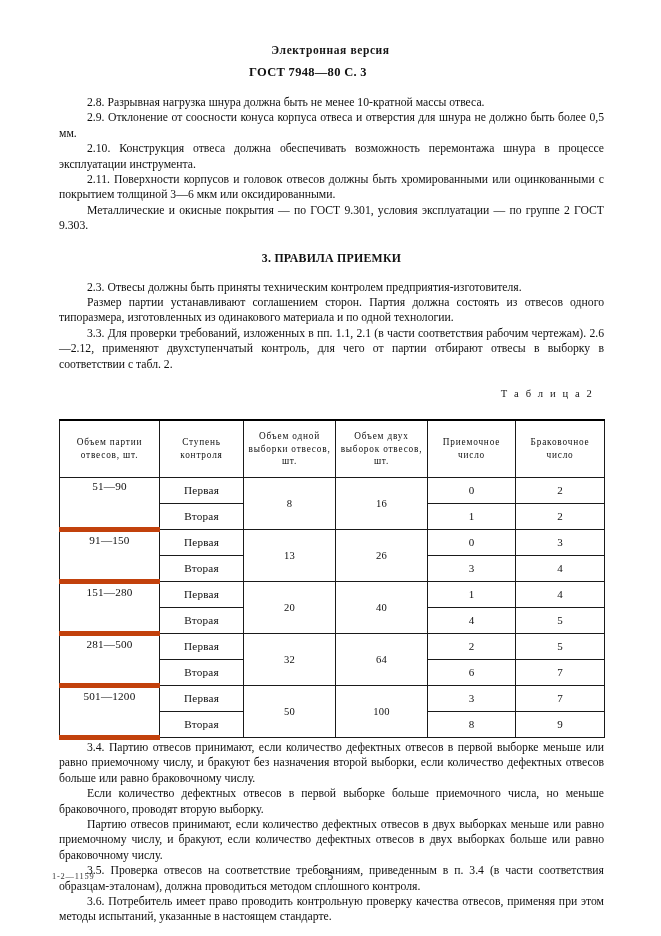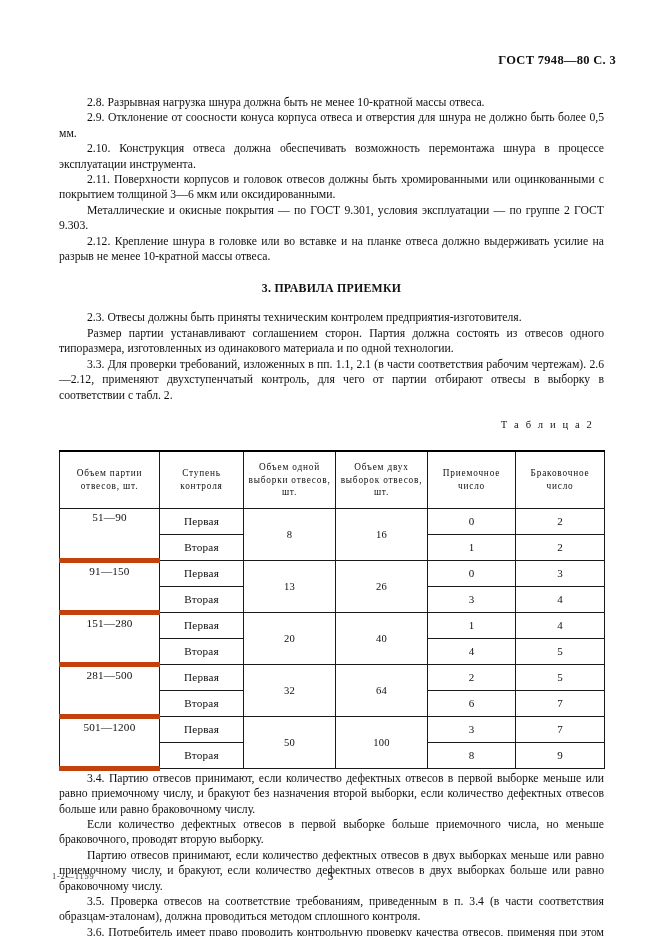--- a/index.html
+++ b/index.html
@@ -31,21 +31,21 @@
   }
   .electronic-version {
     text-align: center;
     font-weight: bold;
     font-size: 11.5px;
     letter-spacing: 0.6px;
     color: #151515;
   }
   .gost-line {
     margin-top: 9px;
-    text-align: right;
+    text-align: center;
     padding-right: 45px;
     font-weight: bold;
     font-size: 12.5px;
     letter-spacing: 0.3px;
     color: #121212;
   }
 
   
   .content {
     position: absolute;
@@ -153,31 +153,31 @@
     font-size: 11.6px;
     color: #151515;
   }
 </style>
 </head>
 <body>
 
 <div class="page">
 
   <div class="header-zone">
+    <div class="electronic-version">Электронная версия</div>
     <div class="gost-line">ГОСТ 7948—80 С. 3</div>
   </div>
 
   <div class="content">
 
     <p class="para">2.8. Разрывная нагрузка шнура должна быть не менее 10-кратной массы отвеса.</p>
     <p class="para">2.9. Отклонение от соосности конуса корпуса отвеса и отверстия для шнура не должно быть более 0,5 мм.</p>
     <p class="para">2.10. Конструкция отвеса должна обеспечивать возможность перемонтажа шнура в процессе эксплуатации инструмента.</p>
     <p class="para">2.11. Поверхности корпусов и головок отвесов должны быть хромированными или оцинкованными с покрытием толщиной 3—6 мкм или оксидированными.</p>
     <p class="para">Металлические и окисные покрытия — по ГОСТ 9.301, условия эксплуатации — по группе 2 ГОСТ 9.303.</p>
-    <p class="para">2.12. Крепление шнура в головке или во вставке и на планке отвеса должно выдерживать усилие на разрыв не менее 10-кратной массы отвеса.</p>
 
     <div class="section-heading">3. ПРАВИЛА ПРИЕМКИ</div>
 
     <p class="para">2.3. Отвесы должны быть приняты техническим контролем предприятия-изготовителя.</p>
     <p class="para">Размер партии устанавливают соглашением сторон. Партия должна состоять из отвесов одного типоразмера, изготовленных из одинакового материала и по одной технологии.</p>
     <p class="para">3.3. Для проверки требований, изложенных в пп. 1.1, 2.1 (в части соответствия рабочим чертежам). 2.6—2.12, применяют двухступенчатый контроль, для чего от партии отбирают отвесы в выборку в соответствии с табл. 2.</p>
 
     <div class="table-caption">Т а б л и ц а  2</div>
 
     <table class="sampling">

